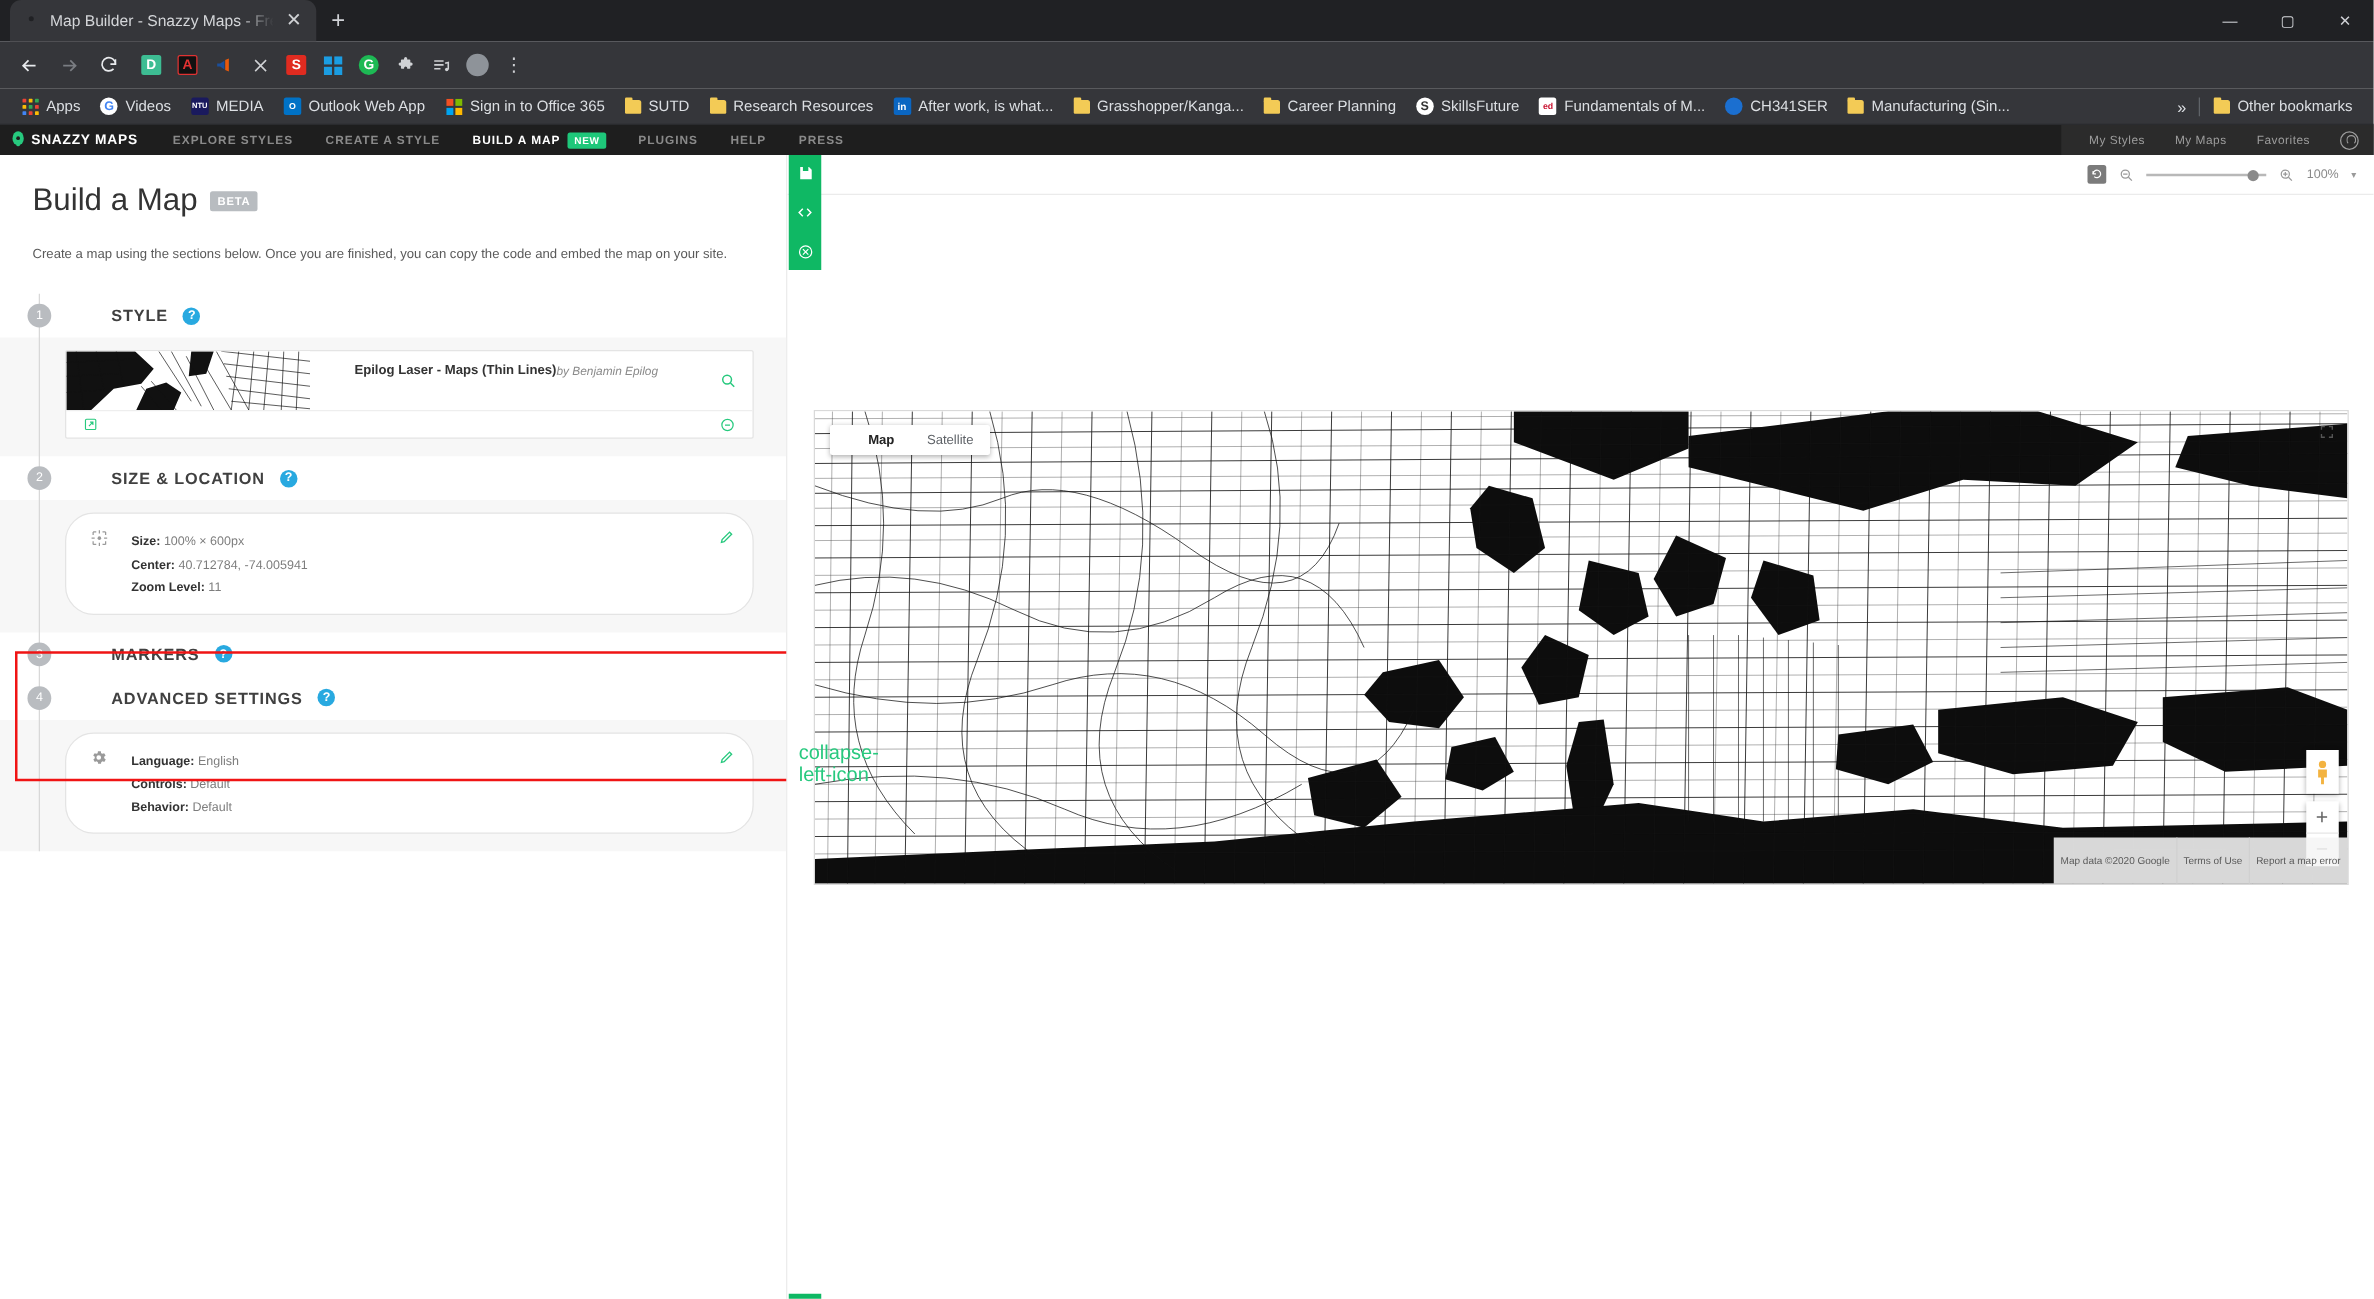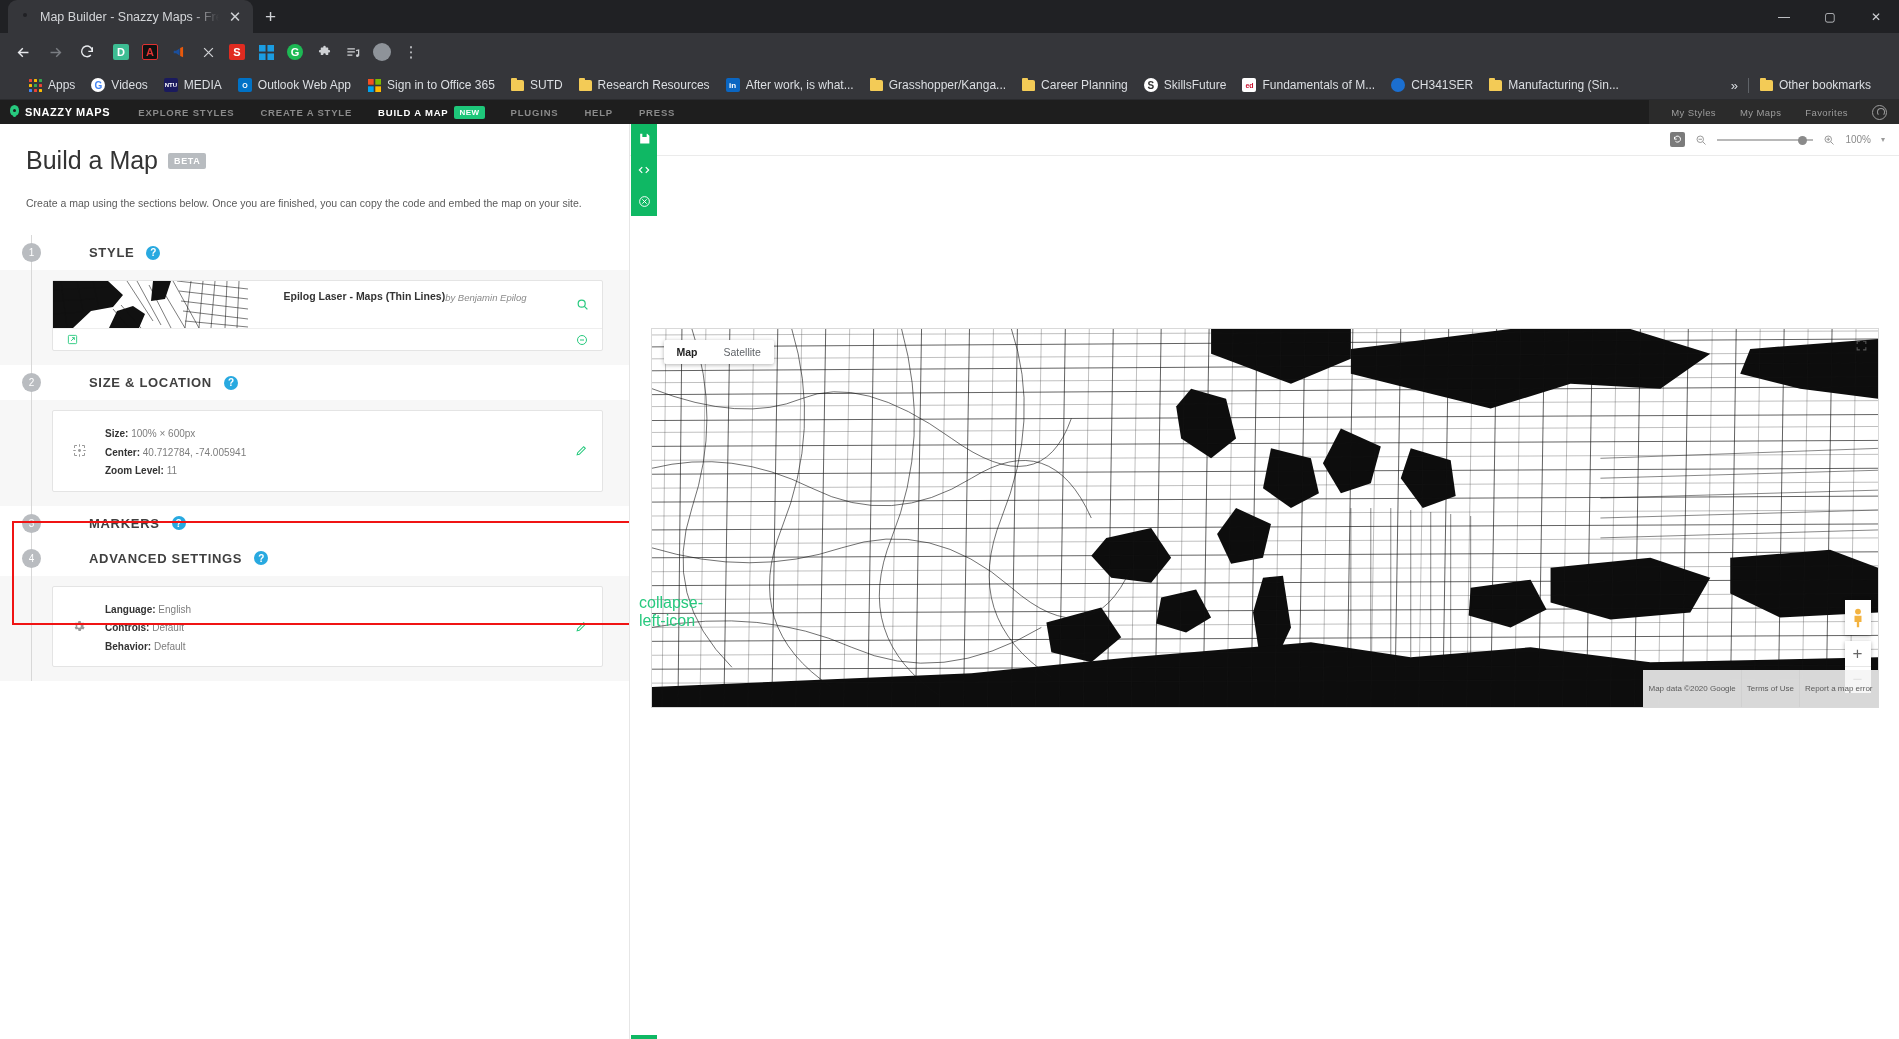--- a/index.html
+++ b/index.html
@@ -81,21 +81,21 @@
     width: 26px; height: 26px; display: flex; align-items: center;
     justify-content: center; cursor: pointer; font-size: 11px;
     color: #e8eaed; flex: 0 0 26px;
   }
   .sq { width: 16px; height: 16px; border-radius: 2px; display: flex;
         align-items: center; justify-content: center; font-size: 11px;
         font-weight: bold; color: #fff; }
 
   .bookmarks {
     height: 29px; background: #35363a;
-    display: flex; align-items: center; padding: 0 20px; gap: 0;
+    display: flex; align-items: center; padding: 0 9px; gap: 0;
     border-bottom: 1px solid #2a2b2e; overflow: hidden;
   }
   .bm {
     display: flex; align-items: center; gap: 6px;
     padding: 0 8px; height: 23px; cursor: pointer;
     color: #dcdfe3; font-size: 12px; white-space: nowrap; flex: 0 0 auto;
   }
   .bm-folder {
     width: 13px; height: 11px; background: #f3cb56; border-radius: 1px 2px 1px 1px;
     position: relative; flex: 0 0 13px;
@@ -221,22 +221,22 @@
     color: #27c97e; cursor: pointer; flex: 0 0 40px;
   }
   .style-bottom {
     border-top: 1px solid #eee; height: 22px;
     display: flex; align-items: center; justify-content: space-between;
     padding: 0 14px;
   }
   .ic-green { color: #27c97e; cursor: pointer; display: flex; }
 
   .info-card {
-    display: flex; align-items: center; gap: 18px;
-    padding: 12px 14px 12px 18px; min-height: 52px;
+    display: flex; align-items: flex-start; gap: 18px;
+    padding: 12px 14px 12px 18px; min-height: 52px; border-radius: 23px;
   }
   .info-icon { width: 16px; flex: 0 0 16px; display: flex;
                align-items: center; justify-content: center; color: #9a9a9a; }
   .info-lines { flex: 1; }
   .info-line { font-size: 10px; color: #7d7d7d; line-height: 1.55; }
   .info-line b { color: #333; font-weight: bold; }
   .edit-pencil { color: #27c97e; cursor: pointer; display: flex; flex: 0 0 auto; }
 
   .marker-card {
     display: flex; align-items: center; gap: 18px;
@@ -304,21 +304,21 @@
   }
   .map-frame {
     width: 1228px; height: 380px; position: relative;
     background: #fff; overflow: hidden; border: 1px solid #d9d9d9;
   }
   .map-svg { position: absolute; inset: 0; width: 100%; height: 100%; }
 
   .map-type {
     position: absolute; left: 12px; top: 11px; display: flex;
     background: #fff; border-radius: 2px; overflow: hidden;
-    box-shadow: 0 1px 4px rgba(0,0,0,.3); z-index: 5;
+    box-shadow: 0 1px 4px rgba(0,0,0,.3); z-index: 5; padding-left: 18px;
   }
   .map-type div {
     padding: 6px 13px; font-size: 10.5px; color: #5f6368; cursor: pointer;
   }
   .map-type div.sel { color: #222; font-weight: bold; }
   .map-fullscreen {
     position: absolute; right: 10px; top: 10px; color: #555;
     cursor: pointer; z-index: 5; display: flex;
   }
   .pegman {

